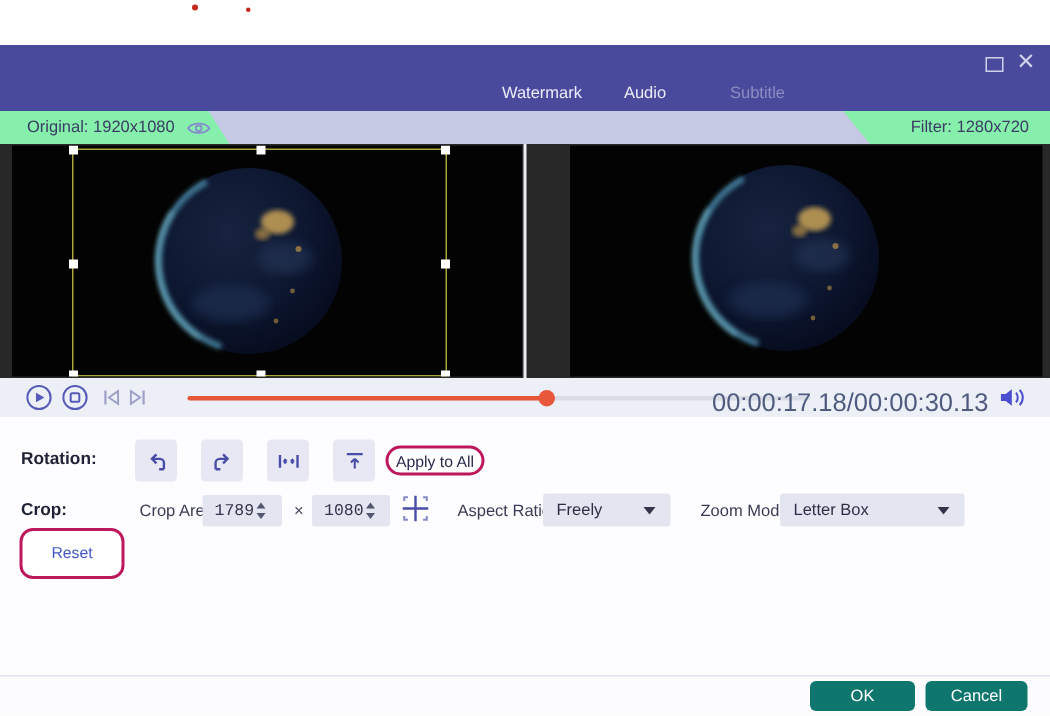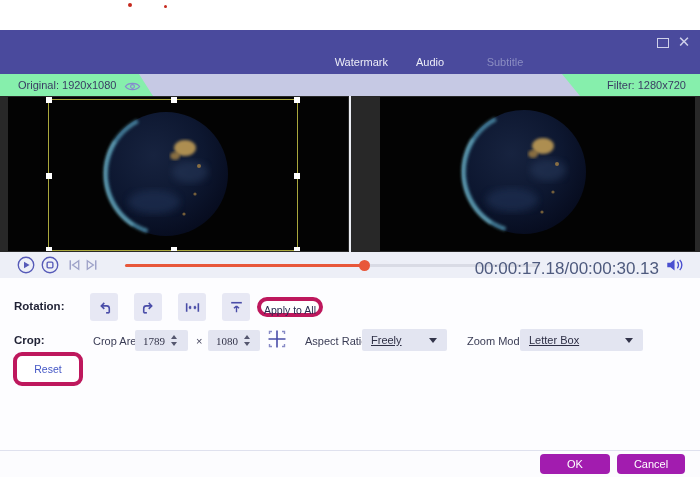--- a/index.html
+++ b/index.html
@@ -57,35 +57,35 @@
   .track-fill { position:absolute; left:0; top:0; height:3px; background:#e8573a; border-radius:2px; }
   .track-handle { position:absolute; top:-4px; width:11px; height:11px; margin-left:-5px; border-radius:50%; background:#e8573a; cursor:grab; }
   .time { position:absolute; right:41px; top:7px; font-size:17px; color:#4e5a7e; }
   .vol { position:absolute; right:15px; top:5px; cursor:pointer; }
 
   
   .settings { position:absolute; left:0; top:278px; width:700px; height:172px; background:#fdfdff; }
   .s-label { position:absolute; font-size:11.5px; font-weight:bold; color:#1f2134; }
   .f-label { position:absolute; font-size:11px; color:#3a3c55; }
   .rot-btn { position:absolute; top:15px; width:28px; height:28px; background:#e7e8f4; border:none; border-radius:3px; display:flex; align-items:center; justify-content:center; cursor:pointer; }
-  .pill-btn { position:absolute; background:#ffffff; border:4px solid #be185d; border-radius:10px; font-size:10.5px; color:#272a4e; text-align:center; cursor:pointer; font-family:"Liberation Sans",sans-serif; }
+  .pill-btn { position:absolute; background:#ffffff; border:2px solid #be185d; border-radius:10px; font-size:10.5px; color:#272a4e; text-align:center; cursor:pointer; font-family:"Liberation Sans",sans-serif; }
   .apply-btn { left:257px; top:19px; width:66px; height:20px; line-height:18px; }
   .reset-btn { left:13px; top:74px; width:70px; height:34px; line-height:17px; color:#4457c5; border-radius:9px; }
   .spinner { position:absolute; top:52px; height:21px; background:#e3e5f1; border-radius:2px; display:flex; align-items:center; }
-  .spinner input { width:34px; border:none; background:transparent; font-size:11px; color:#33344a; padding-left:8px; font-family:Liberation Serif, serif; outline:none; }
+  .spinner input { width:34px; border:none; background:transparent; font-size:11px; color:#33344a; padding-left:8px; font-family:Liberation Mono, monospace; outline:none; }
   .spin-arrows { display:flex; flex-direction:column; gap:3px; margin-left:2px; cursor:pointer; }
   .tri-up { width:0; height:0; border-left:3.5px solid transparent; border-right:3.5px solid transparent; border-bottom:4.5px solid #54566e; }
   .tri-dn { width:0; height:0; border-left:3.5px solid transparent; border-right:3.5px solid transparent; border-top:4.5px solid #54566e; }
-  .dropdown { position:absolute; top:51px; height:22px; background:#e3e5f1; border-radius:2px; font-size:11px; color:#2e2f45; line-height:22px; padding-left:9px; cursor:pointer;text-decoration:underline; }
+  .dropdown { position:absolute; top:51px; height:22px; background:#e3e5f1; border-radius:2px; font-size:11px; color:#2e2f45; line-height:22px; padding-left:9px; cursor:pointer; }
   .dd-arrow { position:absolute; right:10px; top:9px; width:0; height:0; border-left:4.5px solid transparent; border-right:4.5px solid transparent; border-top:5px solid #33344a; }
   .crosshair { position:absolute; left:266px; top:50px; cursor:pointer; }
 
   
   .footer { position:absolute; left:0; top:450px; width:700px; height:27px; background:#fcfcfe; border-top:1px solid #dfe1ee; }
-  .f-btn { position:absolute; top:3px; height:20px; background:#a21caf; border:none; border-radius:4px; color:#ffffff; font-size:11px; cursor:pointer; font-family:"Liberation Sans",sans-serif; }
+  .f-btn { position:absolute; top:3px; height:20px; background:#0f766e; border:none; border-radius:4px; color:#ffffff; font-size:11px; cursor:pointer; font-family:"Liberation Sans",sans-serif; }
   .ok-btn { left:540px; width:70px; }
   .cancel-btn { left:617px; width:68px; }
 </style>
 </head>
 <body>
 
 <svg width="0" height="0" style="position:absolute">
   <defs>
     <radialGradient id="earthG" cx="40%" cy="35%" r="75%">
       <stop offset="0%" stop-color="#17233f"></stop>

